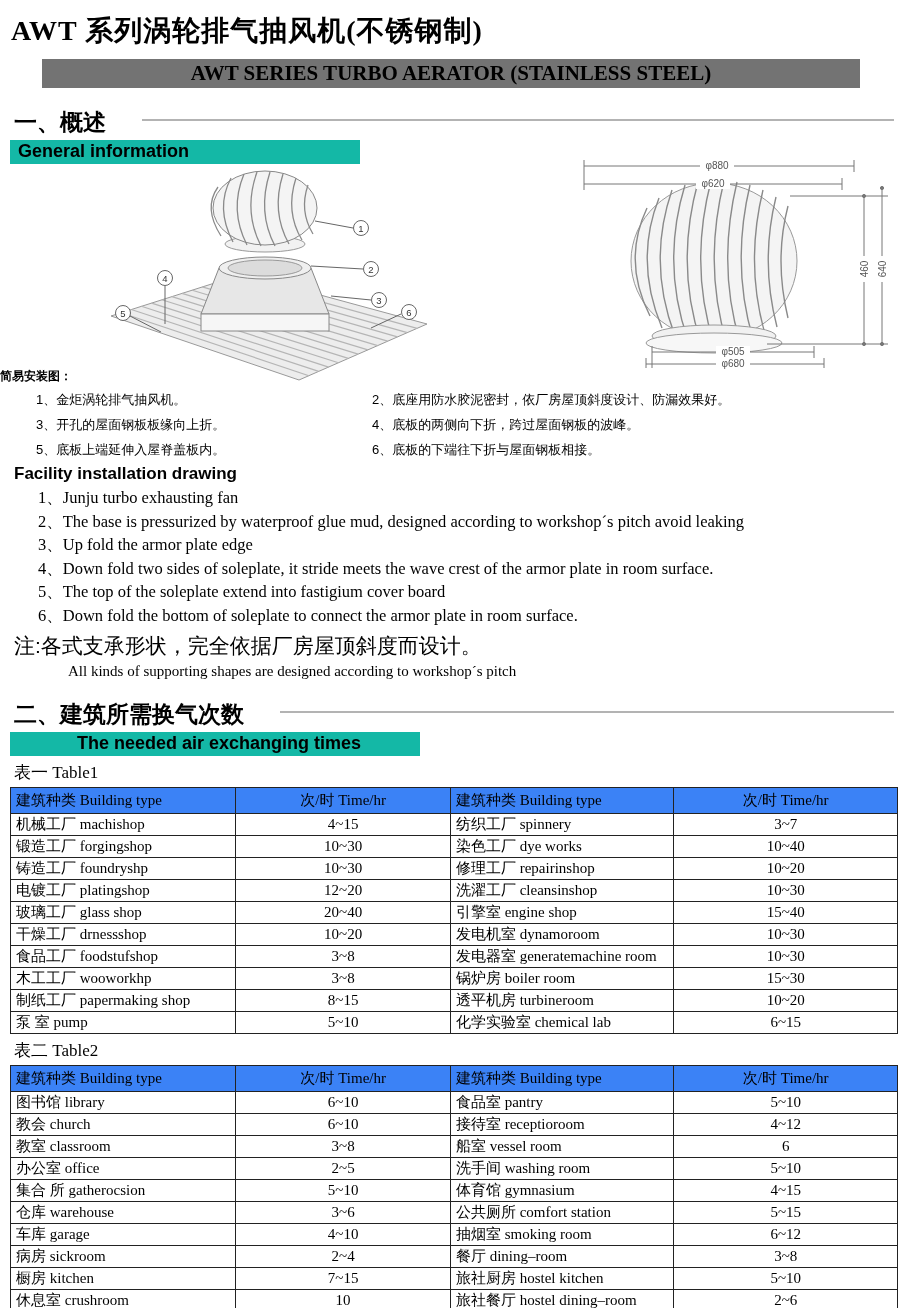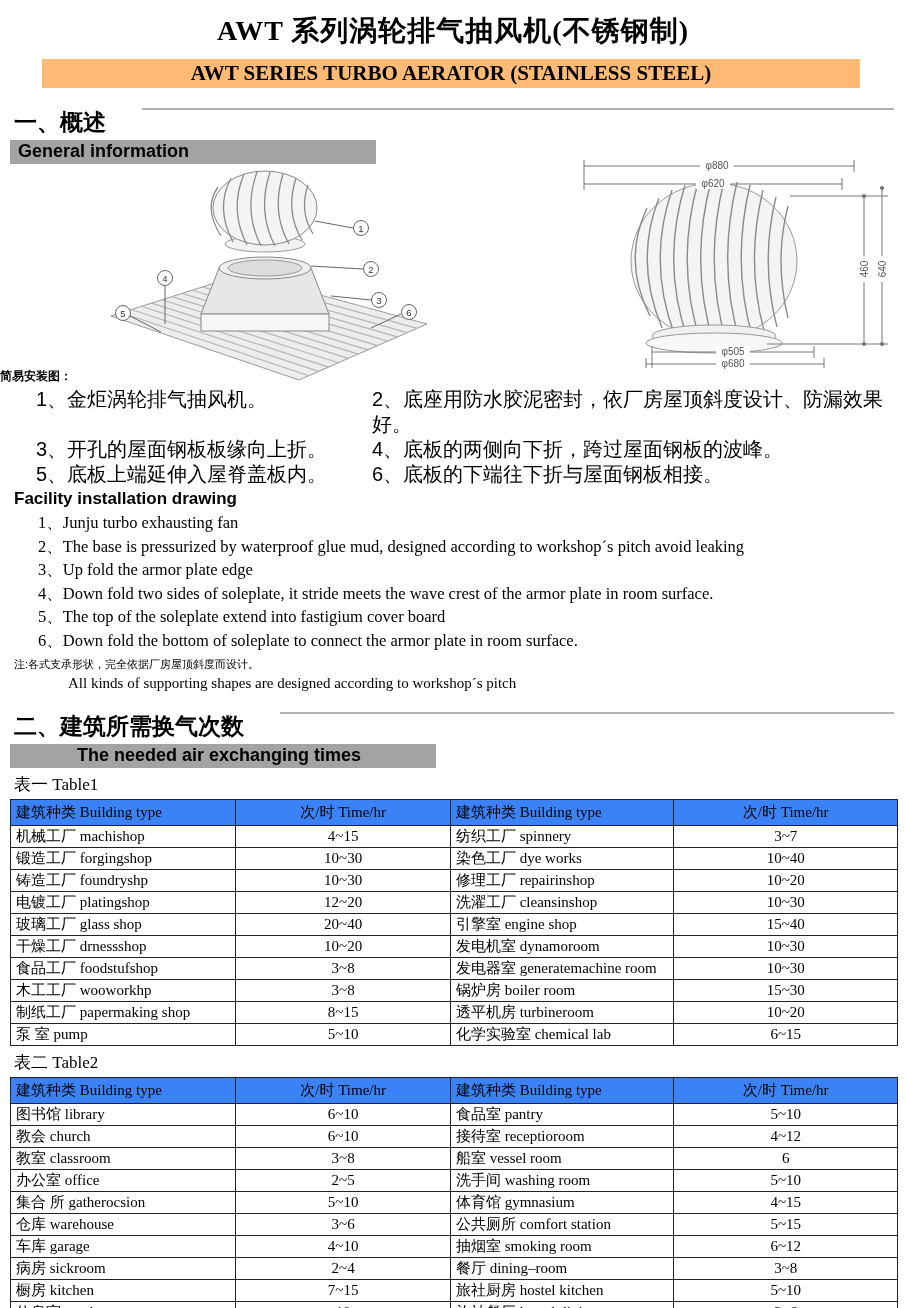--- a/index.html
+++ b/index.html
@@ -2,58 +2,59 @@
 <html><head>
 <meta charset="utf-8">
 <style>
   html,body { margin:0; padding:0; }
   body {
     width:906px; height:1308px; background:#fff; color:#000;
     font-family:"Liberation Serif", serif; position:relative; overflow:hidden;
     box-sizing:border-box; padding-top:12px;
   }
   .doc-title {
-    text-align:center; font-weight:bold; font-size:28px; letter-spacing:1px;
+    text-align:left; font-weight:bold; font-size:28px; letter-spacing:1px;
     font-family:"Liberation Serif", serif;
+    margin-left:11px;
   }
   .en-title-bar {
-    margin:9px 0 0 42px; width:818px; background:#fdba74;
+    margin:9px 0 0 42px; width:818px; background:#737373;
     text-align:center; font-weight:bold; font-size:21px; padding:2px 0;
     font-family:"Liberation Serif", serif;
   }
   .sec-head {
-    display:flex; align-items:flex-start; margin:20px 12px 0 14px;
+    display:flex; align-items:center; margin:20px 12px 0 14px;
     font-size:23px; font-weight:bold; font-family:"Liberation Sans", sans-serif;
     line-height:28px;
     gap:32px;
   }
   .sec-head .rule { flex:1; border-bottom:2px solid #b3b3b3; margin:0 0 5px 4px; }
   .sub-bar {
-    margin:4px 0 0 10px; background:#a3a3a3; font-weight:bold; font-size:18px;
-    font-family:"Liberation Sans", sans-serif; padding:1px 16px 2px 8px;
+    margin:4px 0 0 10px; background:#14b8a6; font-weight:bold; font-size:18px;
+    font-family:"Liberation Sans", sans-serif; padding:1px 0 2px 8px;
   }
   .sub-bar.w1 { width:342px; }
   .sub-bar.w2 { width:402px;text-align:center; }
   .drawings { position:relative; height:204px; }
   .draw-left  { position:absolute; left:103px; top:2px; }
   .draw-right { position:absolute; left:562px; top:-8px; }
   .install-label {
     font-family:"Liberation Sans", sans-serif; font-weight:bold; font-size:12px;
     margin:0 0 2px 0;
   }
   .steps-zh {
     display:grid; grid-template-columns:336px auto; margin-left:36px;
-    font-family:"Liberation Sans", sans-serif; font-size:20px; line-height:25px;
+    font-family:"Liberation Sans", sans-serif; font-size:13px; line-height:25px;
   }
   .facility-label {
     font-family:"Liberation Sans", sans-serif; font-weight:bold; font-size:17px;
     margin:2px 0 2px 14px;
   }
   .steps-en { margin-left:38px; font-size:16.5px; line-height:23.5px; }
-  .note-zh { font-family:"Liberation Sans", sans-serif; font-size:11px; margin:5px 0 0 14px; }
+  .note-zh { font-family:"Liberation Sans", sans-serif; font-size:21px; margin:5px 0 0 14px; }
   .note-en { font-size:15px; margin:3px 0 0 68px; }
   .table-label { font-size:17px; margin:5px 0 3px 14px; }
   table.air-table {
     border-collapse:collapse; margin-left:10px; width:888px; table-layout:fixed;
   }
   .air-table th, .air-table td {
     border:1px solid #222; font-size:15px; height:21px; line-height:21px;
     padding:0 0 0 5px; overflow:hidden; white-space:nowrap; font-weight:normal;
     text-align:left;
   }

